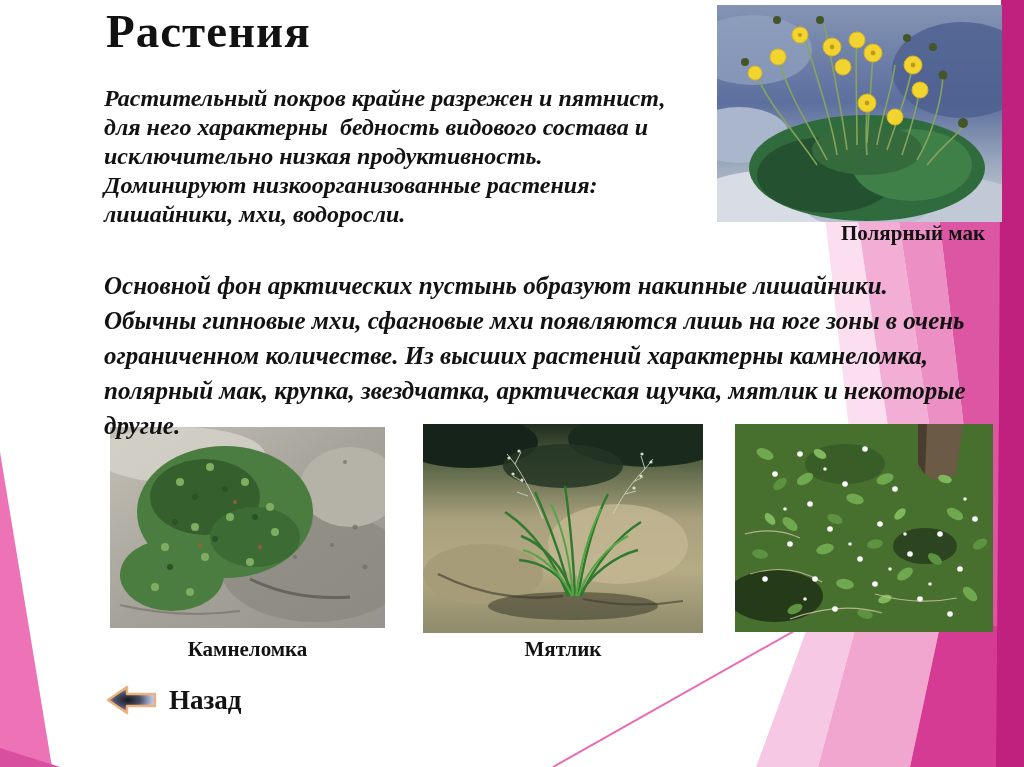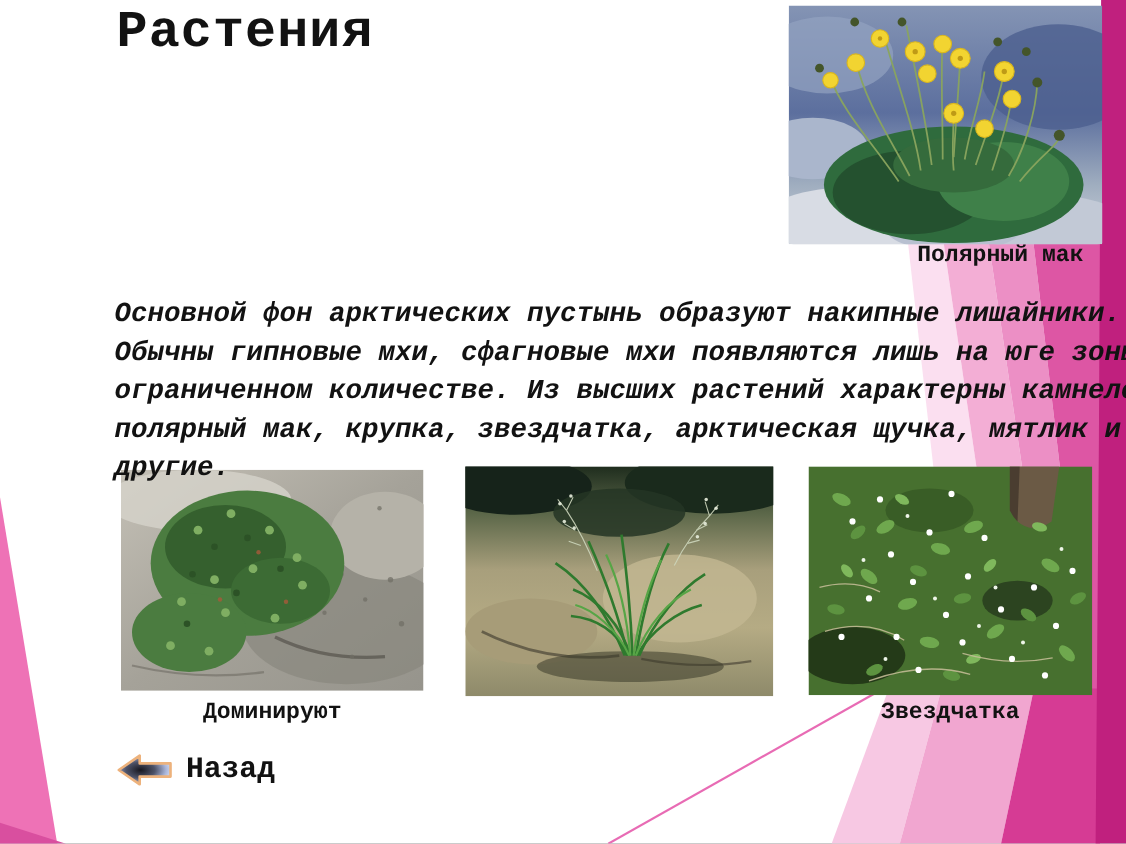--- a/index.html
+++ b/index.html
@@ -1,21 +1,21 @@
 <!DOCTYPE html>
 <html lang="ru" style="--pink-dark: #c0207e; --pink-bright: #d63b94; --pink-accent2: #dd56a4; --pink-mid: #ec8fc5; --pink-light: #f1a6d0; --pink-lighter: #f3aed5; --pink-pale: #f7c8e3; --pink-palest: #fbdff0; --corner-pink: #ee72b6; --corner-dark: #d94f9f; --line-pink: #e86bb4; --arrow-outline: #edb27c;"><head>
 <meta charset="utf-8">
 <style>
   html,body{margin:0;padding:0;background:#888;}
   .slide{
     position:relative;
     width:1024px;height:767px;
     background:#ffffff;
     overflow:hidden;
-    font-family:Liberation Mono, monospace;
+    font-family:Liberation Serif, serif;
     color:#121212;
   }
   
   .deco{position:absolute;inset:0;z-index:1;}
   .c-dark{fill:var(--pink-dark,#c0207e);}
   .c-bright{fill:var(--pink-bright,#d63b94);}
   .c-b2{fill:var(--pink-accent2,#dd56a4);}
   .c-l1{fill:var(--pink-mid,#ec8fc5);}
   .c-l2{fill:var(--pink-lighter,#f3aed5);}
   .c-l3{fill:var(--pink-palest,#fbdff0);}
@@ -69,20 +69,25 @@
     <polygon class="c-f2" points="856,626 940,626 910,767 818,767"></polygon>
     <polygon class="c-bright" points="940,626 1002,626 1000,767 910,767"></polygon>
     <polygon class="c-dark" points="1001,0 1024,0 1024,767 996,767 999,400"></polygon>
     <line class="c-line" x1="553" y1="767" x2="810" y2="622" stroke-width="2"></line>
     <polygon class="c-left" points="0,452 52,767 0,767"></polygon>
     <polygon class="c-leftd" points="0,748 60,767 0,767"></polygon>
   </svg>
 
   <div class="title">Растения</div>
 
+  <div class="para para1">Растительный покров крайне разрежен и пятнист,
+для него характерны  бедность видового состава и
+исключительно низкая продуктивность.
+Доминируют низкоорганизованные растения:
+лишайники, мхи, водоросли.</div>
   <div class="para para2">Основной фон арктических пустынь образуют накипные лишайники.
 Обычны гипновые мхи, сфагновые мхи появляются лишь на юге зоны в очень
 ограниченном количестве. Из высших растений характерны камнеломка,
 полярный мак, крупка, звездчатка, арктическая щучка, мятлик и некоторые
 другие.</div>
 
   <div class="photo" style="left:717px;top:5px;width:285px;height:217px;">
     <svg viewBox="0 0 285 217" preserveAspectRatio="none" aria-hidden="true">
       <defs>
         <linearGradient id="pg1" x1="0" y1="0" x2="0" y2="1">
@@ -201,21 +206,21 @@
           <circle cx="105" cy="112" r="3"></circle>
           <circle cx="60" cy="140" r="3"></circle>
       </g>
       <g fill="#a85a3a" opacity="0.8">
         <circle cx="125" cy="75" r="2"></circle>
           <circle cx="90" cy="118" r="2"></circle>
           <circle cx="150" cy="120" r="2"></circle>
       </g>
     </svg>
   </div>
-  <div class="caption cap-sax">Доминируют</div>
+  <div class="caption cap-sax">Камнеломка</div>
 
   <div class="photo" style="left:423px;top:424px;width:280px;height:209px;">
     <svg viewBox="0 0 280 209" preserveAspectRatio="none" aria-hidden="true">
       <defs>
         <linearGradient id="bgr1" x1="0" y1="0" x2="0" y2="1">
           <stop offset="0" stop-color="#1f2d1e"></stop>
             <stop offset="0.2" stop-color="#5a6648"></stop>
           <stop offset="0.45" stop-color="#a89f7c"></stop>
             <stop offset="0.7" stop-color="#b5ab84"></stop>
           <stop offset="1" stop-color="#8e8a6a"></stop>
@@ -257,20 +262,21 @@
           <circle cx="96" cy="27" r="1.6"></circle>
           <circle cx="90" cy="50" r="1.6"></circle>
         <circle cx="99" cy="56" r="1.6"></circle>
           <circle cx="228" cy="38" r="1.6"></circle>
           <circle cx="219" cy="30" r="1.6"></circle>
         <circle cx="218" cy="52" r="1.6"></circle>
           <circle cx="211" cy="64" r="1.6"></circle>
       </g>
     </svg>
   </div>
+  <div class="caption cap-blue">Мятлик</div>
 
   <div class="photo" style="left:735px;top:424px;width:258px;height:208px;">
     <svg viewBox="0 0 258 208" preserveAspectRatio="none" aria-hidden="true">
       <rect width="258" height="208" fill="#47702f"></rect>
       <ellipse cx="40" cy="172" rx="48" ry="26" fill="#243a18"></ellipse>
       <ellipse cx="190" cy="122" rx="32" ry="18" fill="#2c4420"></ellipse>
       <ellipse cx="110" cy="40" rx="40" ry="20" fill="#395d26"></ellipse>
       <path d="M183,0 L228,0 L221,50 Q204,62 190,50 Z" fill="#6b5a45"></path>
       <path d="M183,0 L192,0 L190,50 Q186,46 183,40 Z" fill="#4a3d30"></path>
       <g fill="#6fa84e">
@@ -335,21 +341,20 @@
           <circle cx="115" cy="120" r="1.8"></circle>
           <circle cx="155" cy="145" r="1.8"></circle>
         <circle cx="90" cy="45" r="1.8"></circle>
           <circle cx="195" cy="160" r="1.8"></circle>
           <circle cx="230" cy="75" r="1.8"></circle>
         <circle cx="70" cy="175" r="1.8"></circle>
           <circle cx="170" cy="110" r="1.8"></circle>
       </g>
     </svg>
   </div>
-  <div class="caption cap-stel">Звездчатка</div>
 
   <div class="nav">
     <div class="nav-btn">
       <svg class="arrow" width="52" height="32" viewBox="0 0 52 32">
         <defs>
           <radialGradient id="agradL" cx="0.42" cy="0.5" r="0.62">
             <stop offset="0" stop-color="#17171f"></stop>
               <stop offset="0.45" stop-color="#4d5268"></stop>
             <stop offset="0.8" stop-color="#aab6da"></stop>
               <stop offset="1" stop-color="#d3dcf2"></stop>

